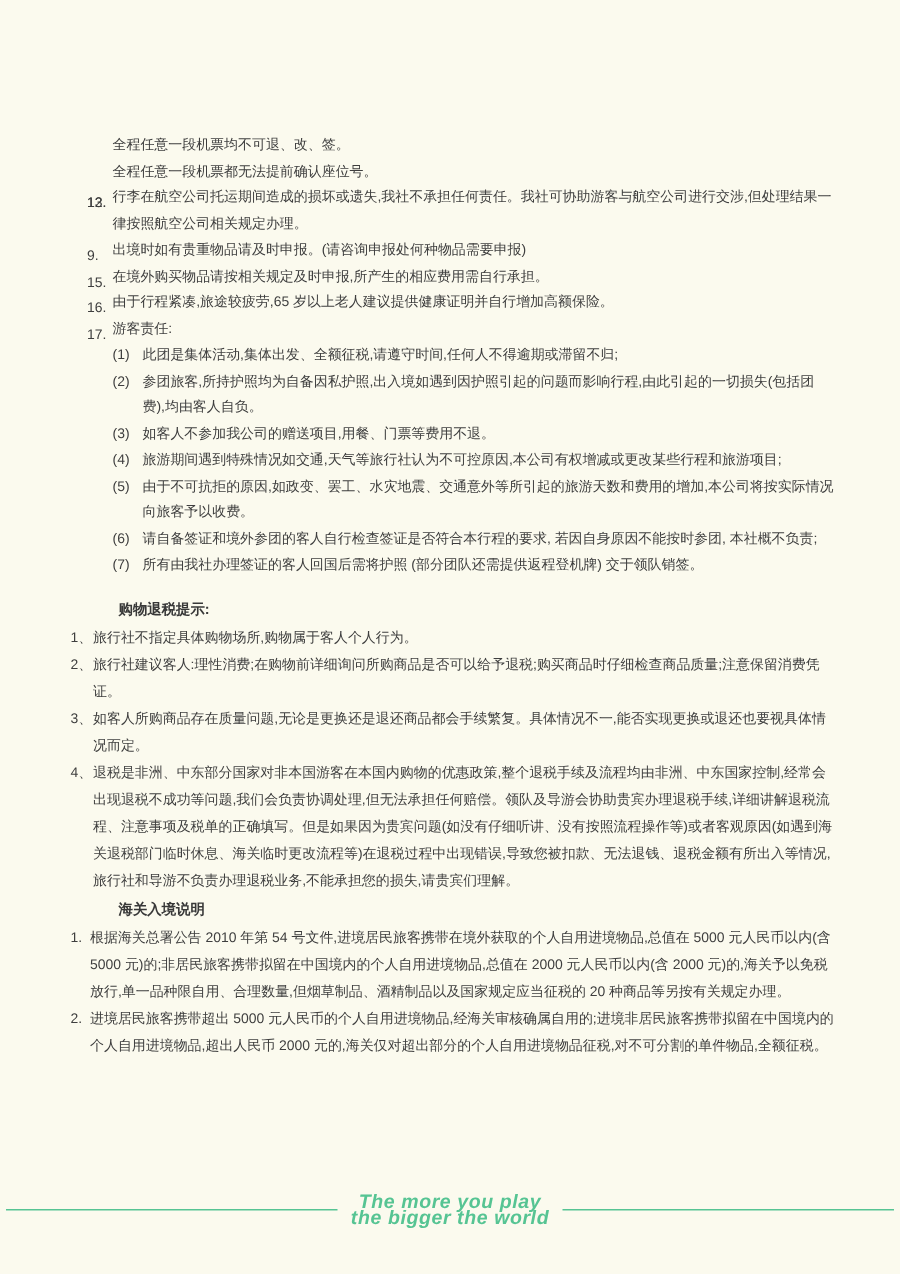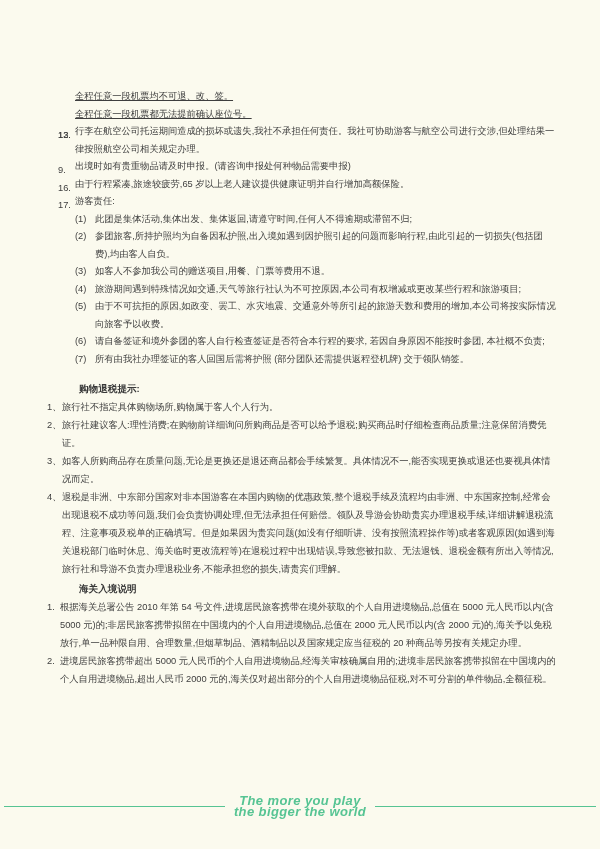--- a/index.html
+++ b/index.html
@@ -12,21 +12,21 @@
     overflow: hidden;
     font-family: "Liberation Sans", "DejaVu Sans", sans-serif;
     font-size: 9.3px;
     color: #3E3E3E;
     word-break: break-all;
   }
   .content { position: absolute; top: 88px; left: 0; right: 0; }
 
   
   .terms { margin-left: 58px; width: 499px; line-height: 17.5px; }
-  .intro-line { padding-left: 17px; text-decoration: underline; }
+  .intro-line { padding-left: 17px; }
   .num-item { position: relative; padding-left: 17px; }
   .num-item .marker { position: absolute; left: 0; top: 4px; }
   .sub-item { position: relative; margin-left: 17px; padding-left: 20px; }
   .sub-item .marker { position: absolute; left: 0; top: 0; }
 
   
   .shopping { margin-left: 47px; width: 510px; line-height: 18px; margin-top: 12px; }
   .sec-title { font-weight: bold; font-size: 9.6px; color: #383838; line-height: 18px; margin-left: 32px; }
   .shop-item { position: relative; padding-left: 15px; }
   .shop-item .marker { position: absolute; left: 0; top: 0; }
@@ -73,31 +73,35 @@
       </div>
       <div class="num-item">
         <span class="marker">13.</span>
         <span class="txt">行李在航空公司托运期间造成的损坏或遗失,我社不承担任何责任。我社可协助游客与航空公司进行交涉,但处理结果一律按照航空公司相关规定办理。</span>
       </div>
       <div class="num-item">
         <span class="marker">9.</span>
         <span class="txt">出境时如有贵重物品请及时申报。(请咨询申报处何种物品需要申报)</span>
       </div>
       <div class="num-item">
+        <span class="marker">15.</span>
+        <span class="txt">在境外购买物品请按相关规定及时申报,所产生的相应费用需自行承担。</span>
+      </div>
+      <div class="num-item">
         <span class="marker">16.</span>
         <span class="txt">由于行程紧凑,旅途较疲劳,65 岁以上老人建议提供健康证明并自行增加高额保险。</span>
       </div>
       <div class="num-item">
         <span class="marker">17.</span>
         <span class="txt">游客责任:</span>
       </div>
 
       <div class="sub-item">
         <span class="marker">(1)</span>
-        <span class="txt">此团是集体活动,集体出发、集体返回,请遵守时间,任何人不得逾期或滞留不归;</span>
+        <span class="txt">此团是集体活动,集体出发、全额征税,请遵守时间,任何人不得逾期或滞留不归;</span>
       </div>
       <div class="sub-item">
         <span class="marker">(2)</span>
         <span class="txt">参团旅客,所持护照均为自备因私护照,出入境如遇到因护照引起的问题而影响行程,由此引起的一切损失(包括团费),均由客人自负。</span>
       </div>
       <div class="sub-item">
         <span class="marker">(3)</span>
         <span class="txt">如客人不参加我公司的赠送项目,用餐、门票等费用不退。</span>
       </div>
       <div class="sub-item">

